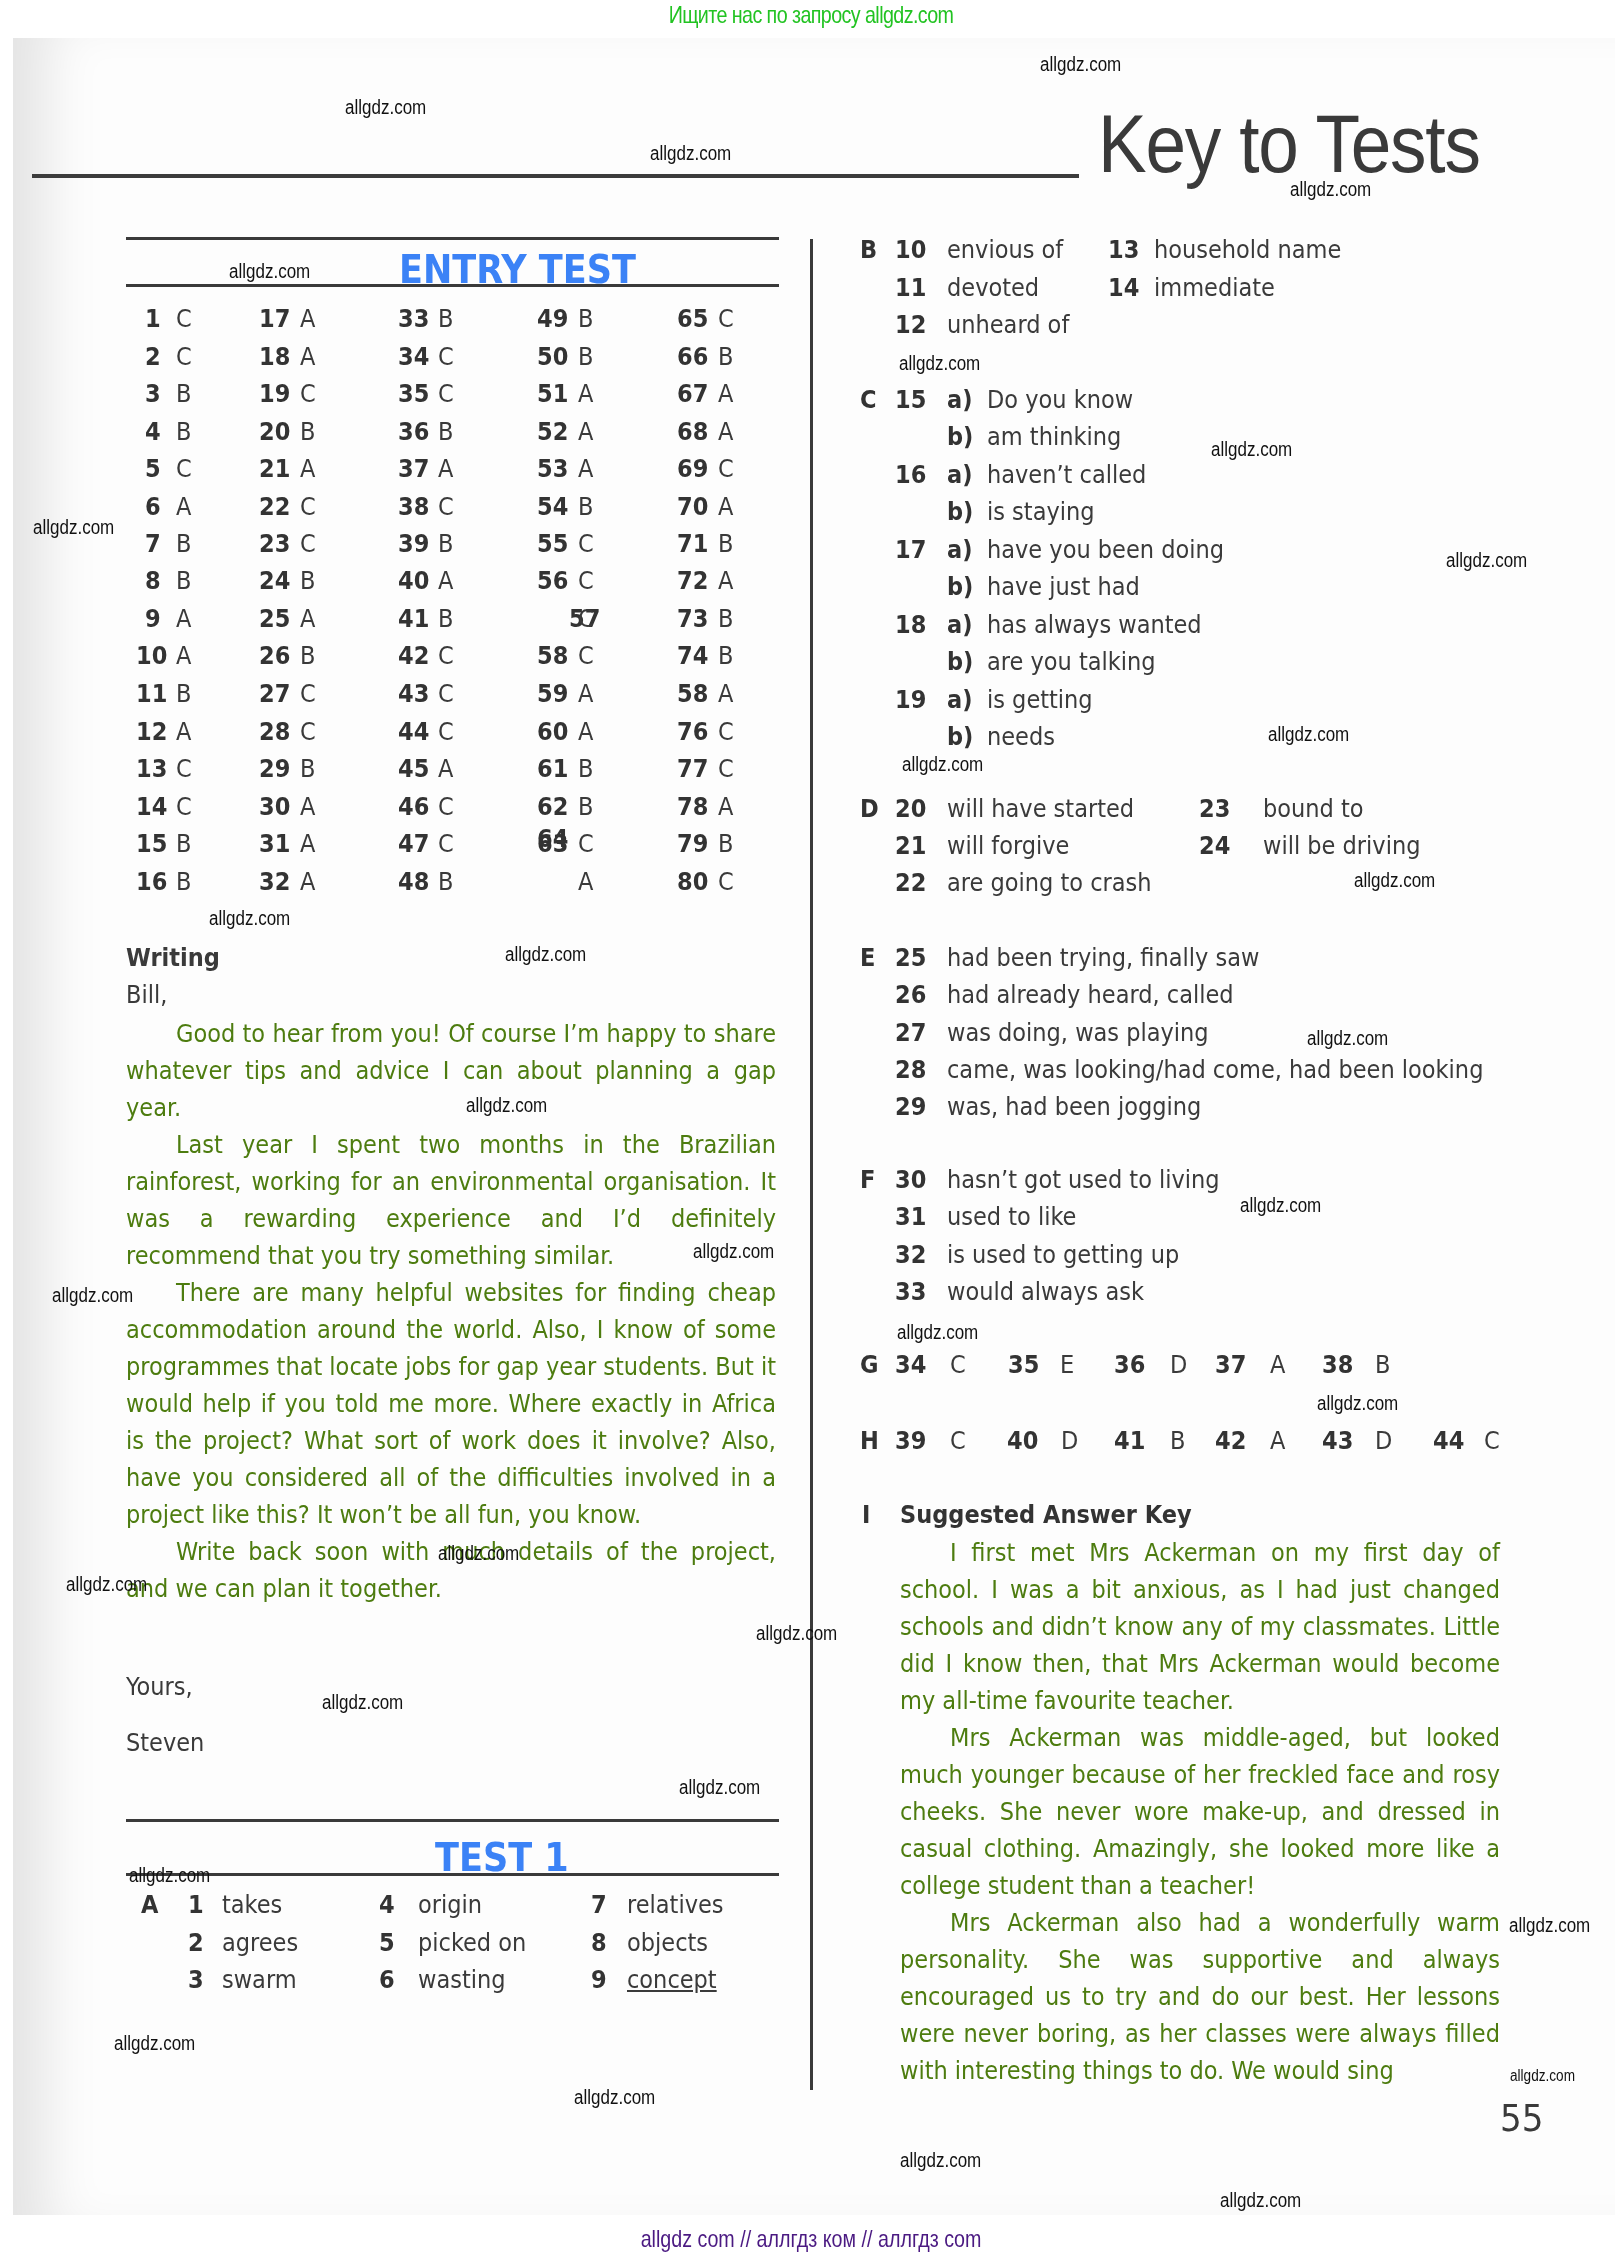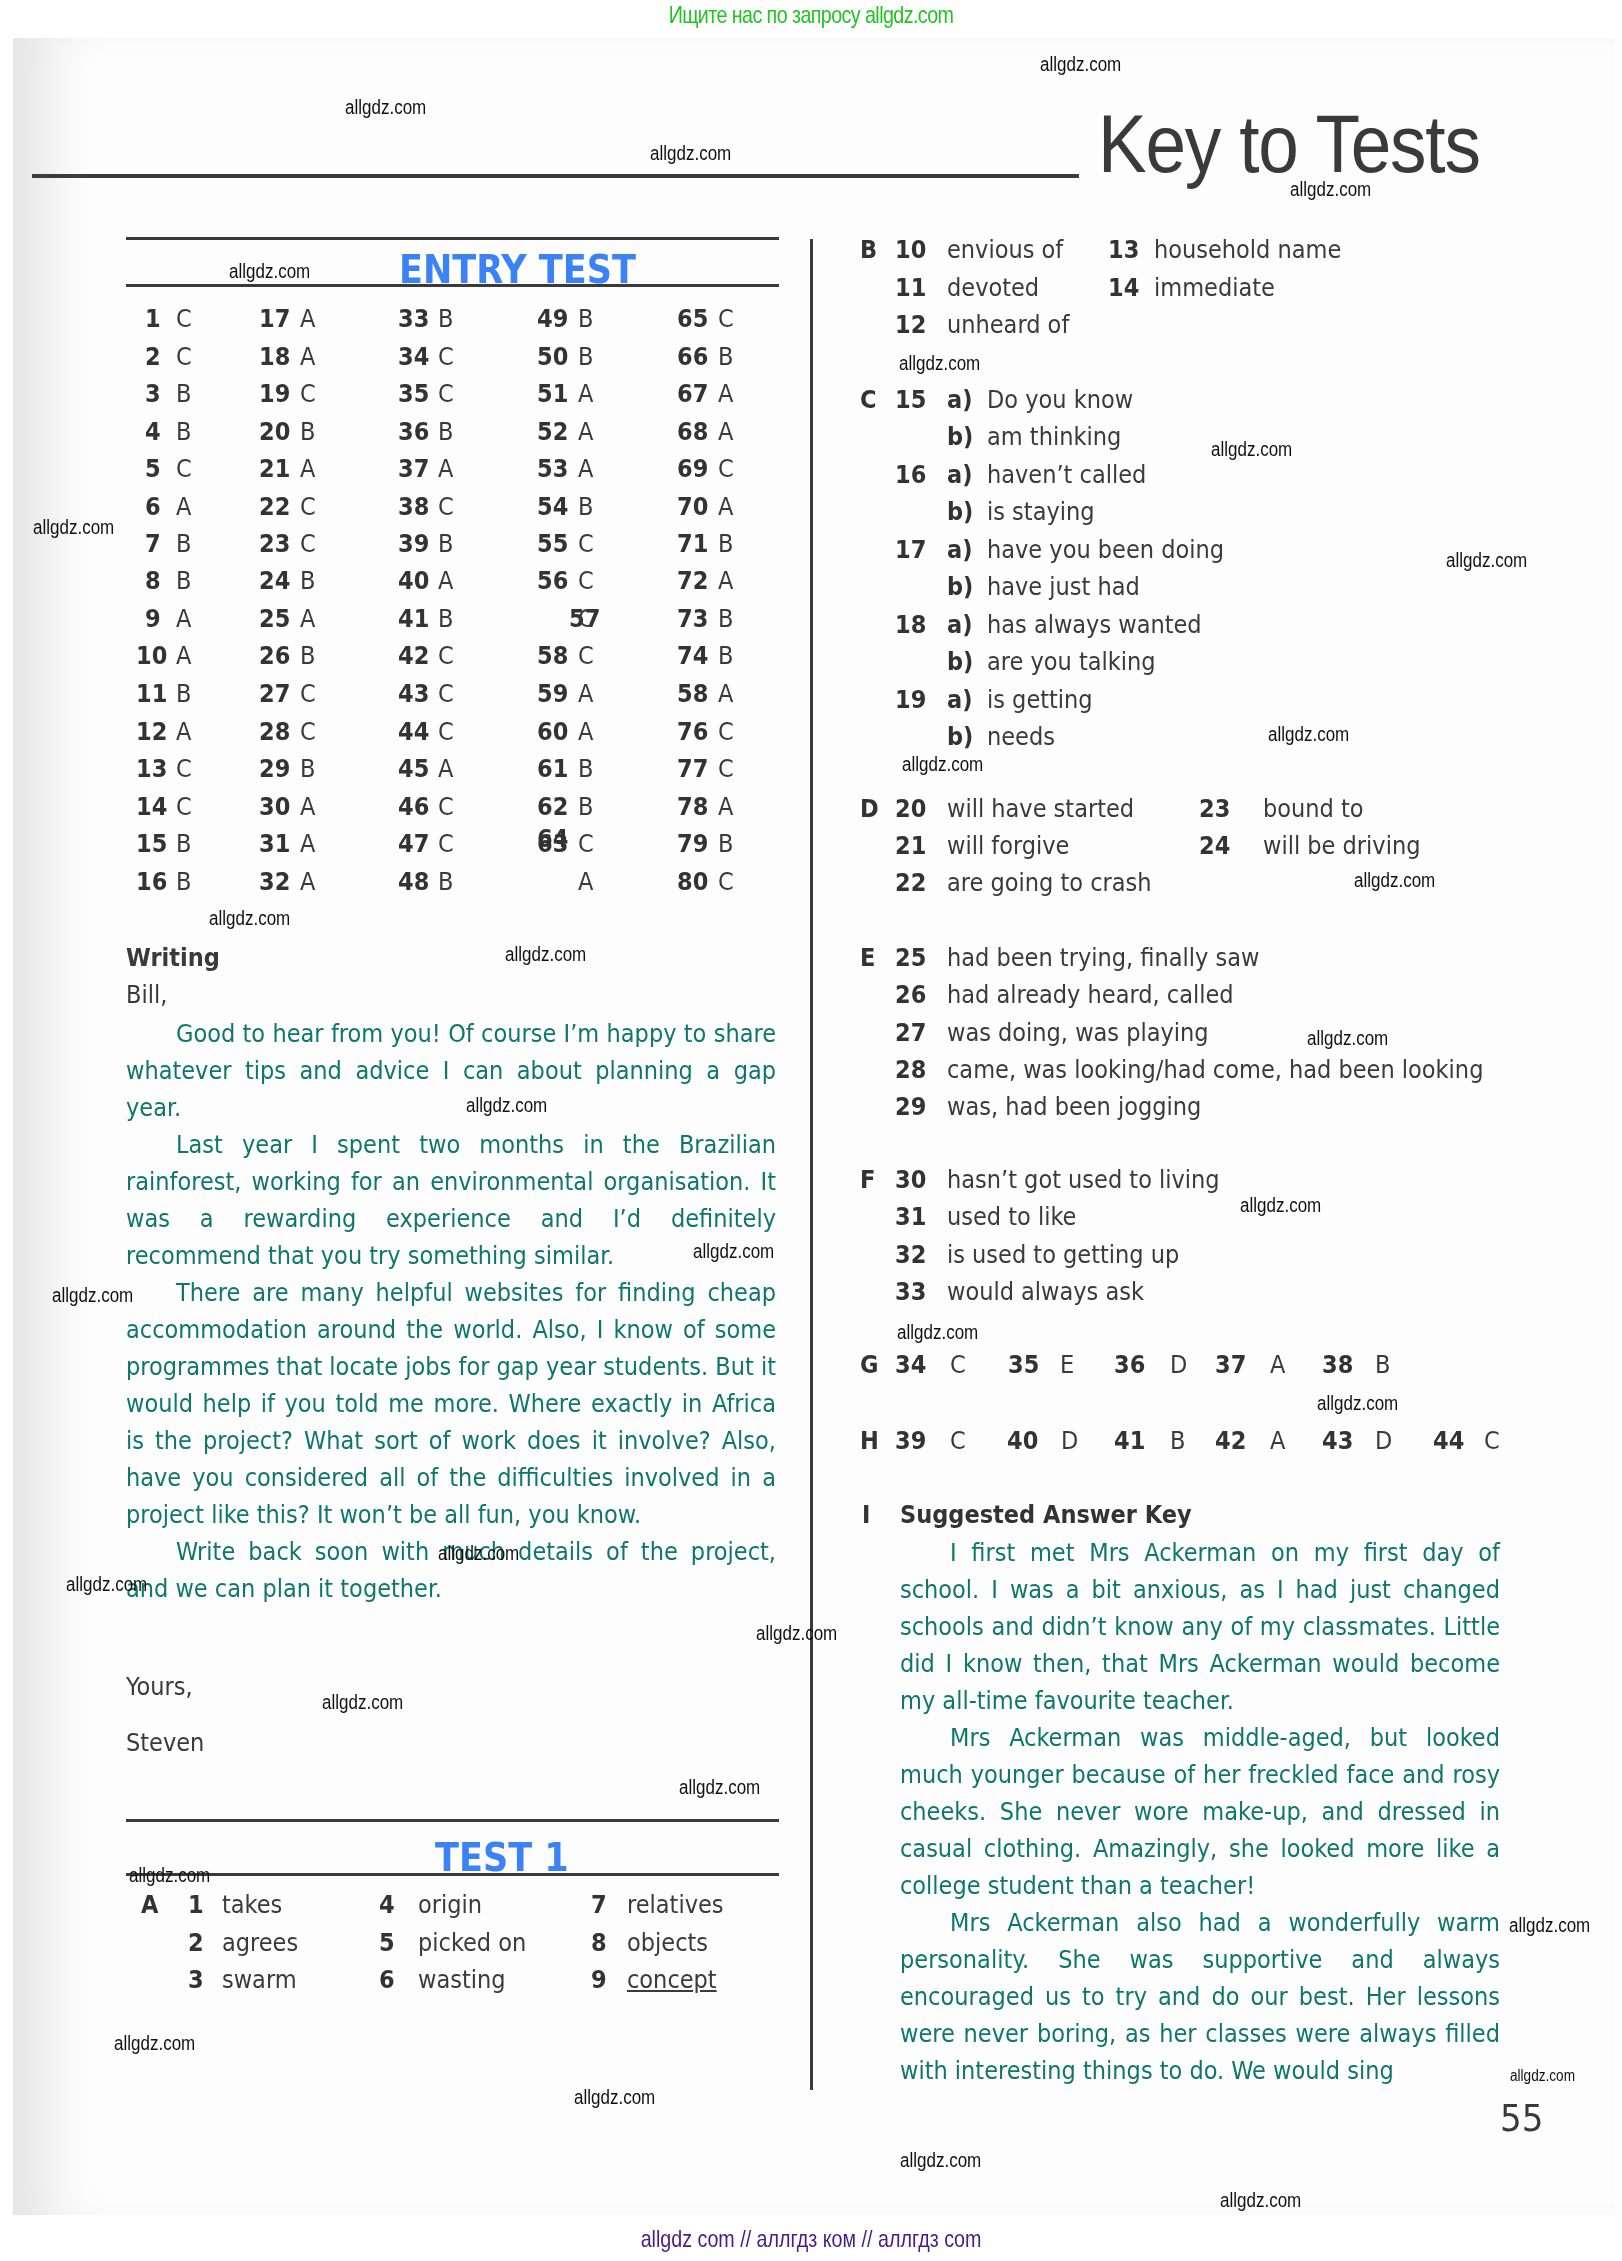--- a/index.html
+++ b/index.html
@@ -13,21 +13,21 @@
         font-size:24px;color:#4b1a82;transform:scaleX(0.82);}
   .wm{position:absolute;font-family:"Liberation Sans",sans-serif;font-size:20px;color:#111;transform:scaleX(0.85);transform-origin:left top;}
   .wm.small{font-size:16px;}
   .title{position:absolute;left:1098px;top:98px;font-family:"Liberation Sans",sans-serif;font-size:81px;color:#3a3a3a;letter-spacing:-1.3px;transform:scaleX(0.9);transform-origin:left top;}
   .rule-top{position:absolute;left:32px;top:174px;width:1047px;height:4px;background:#3c3c3c;}
   .hrule{position:absolute;height:2.7px;background:#3a3a3a;}
   .vrule{position:absolute;left:810px;top:239px;width:2.7px;height:1851px;background:#3a3a3a;}
   .sec-head{position:absolute;font-weight:bold;font-size:39px;color:#3b82f6;margin-left:37px;}
   .ans{position:absolute;font-size:25px;color:#3a3a3a;}
   .txt{position:absolute;font-size:25px;color:#3a3a3a;}
-  .para{position:absolute;font-size:25px;line-height:37px;color:#0f766e;text-align:justify;}
+  .para{position:absolute;font-size:25px;line-height:37px;color:#4d7c0f;text-align:justify;}
   .para p{margin:0;}
   .indent{text-indent:50px;}
   .num{font-weight:bold;color:#333;}
   .pagenum{position:absolute;left:1500px;top:2096px;font-size:38px;color:#3a3a3a;}
 </style>
 </head>
 <body>
 
 <div class="banner-top">Ищите нас по запросу allgdz.com</div>
 

